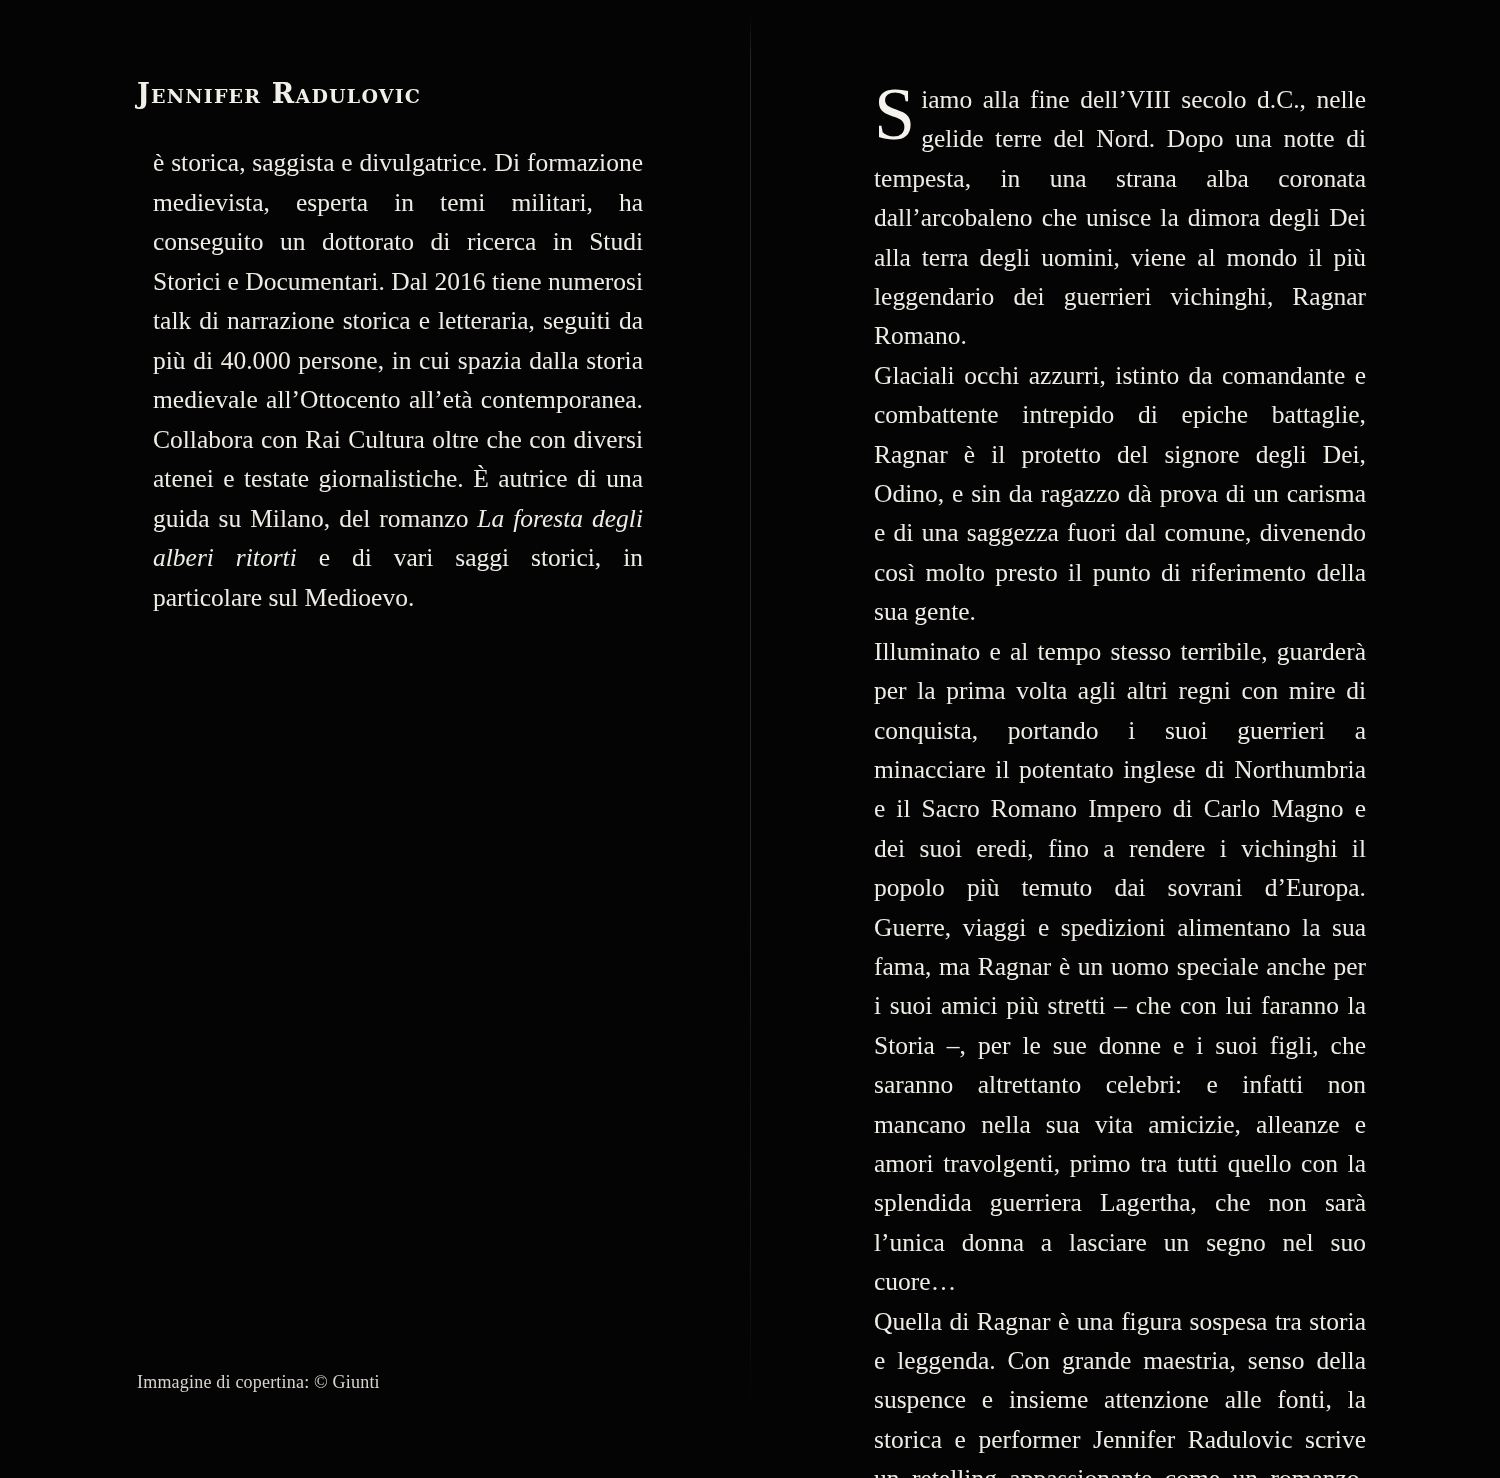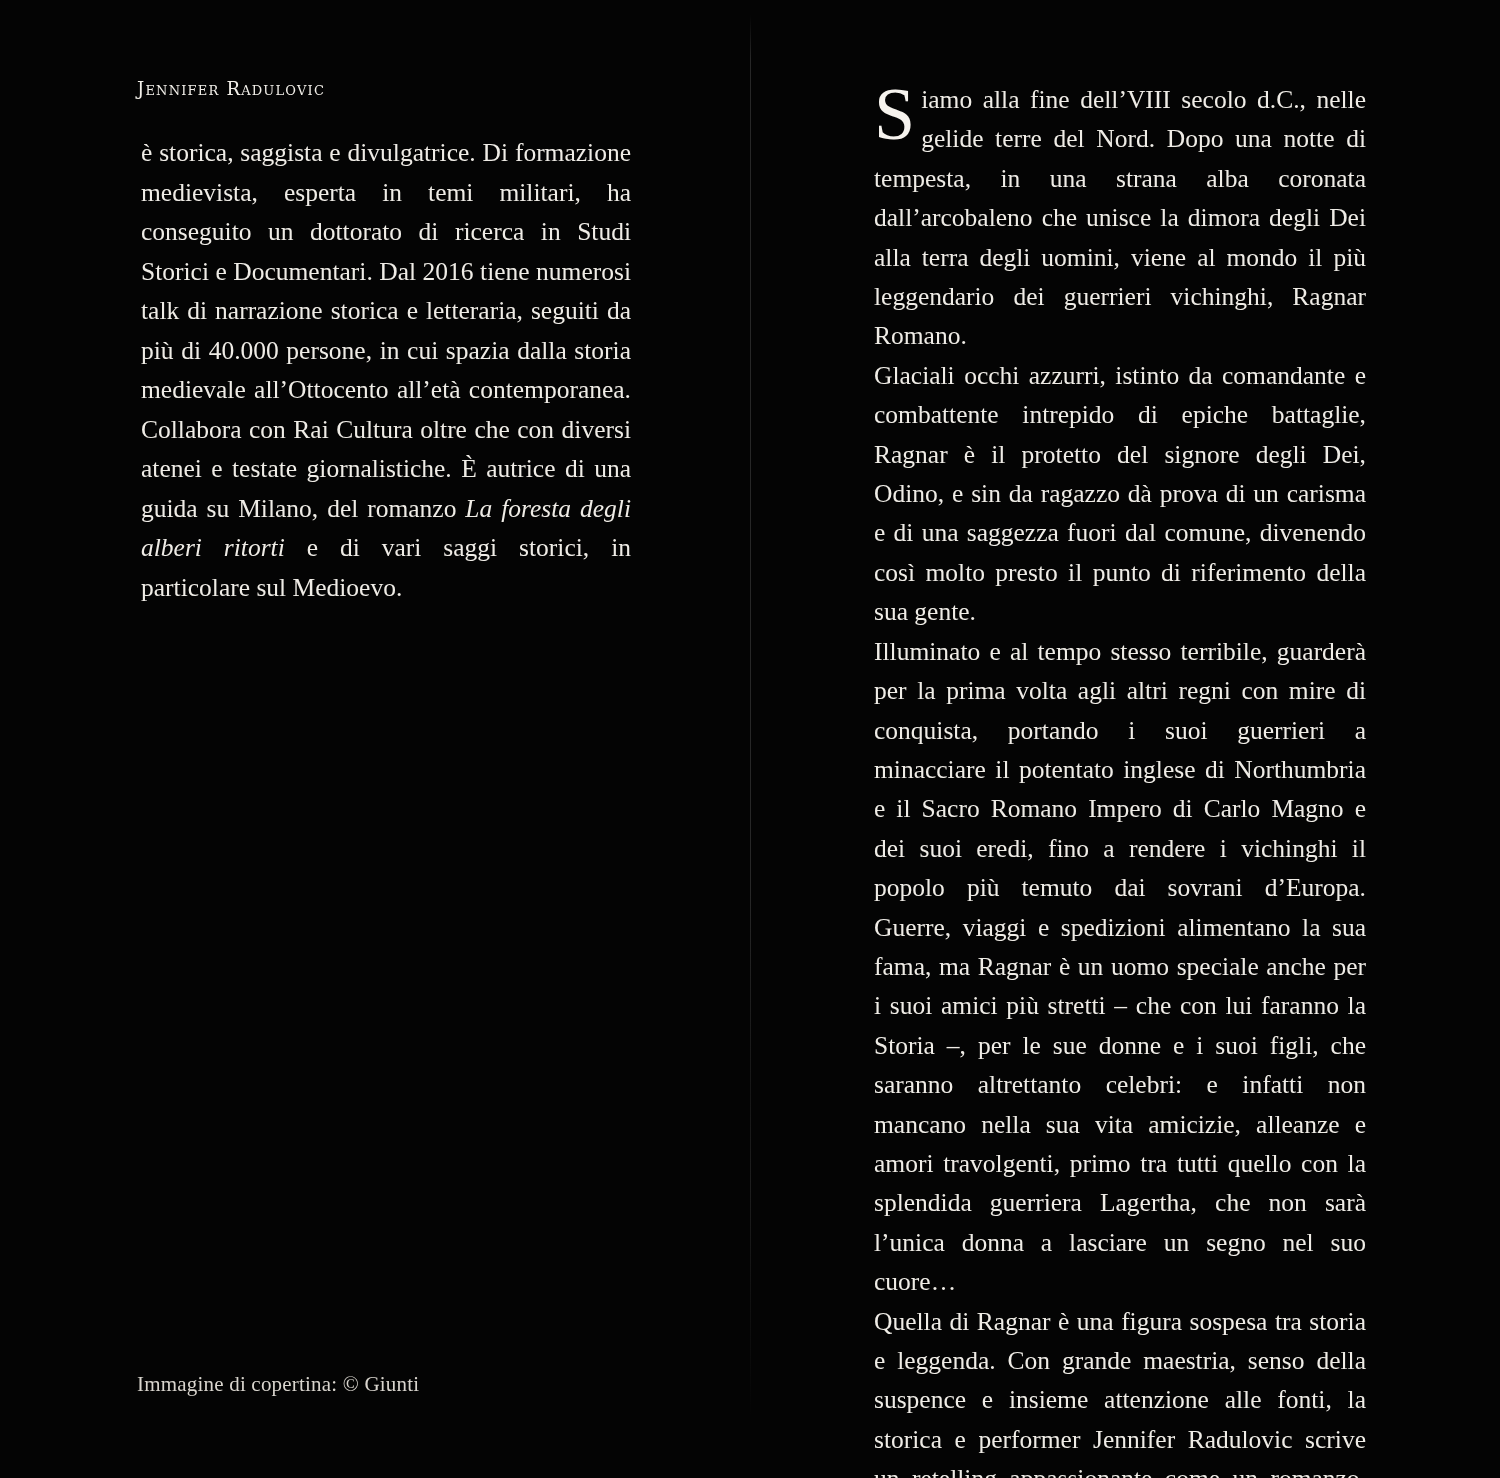--- a/index.html
+++ b/index.html
@@ -42,47 +42,47 @@
   
   .left-panel {
     position: absolute;
     left: 137px;
     top: 78px;
     width: 500px;
   }
 
   .author-name {
     font-family: "DejaVu Serif", serif;
-    font-size: 18px;
+    font-size: 27px;
     letter-spacing: 1.2px;
-    font-weight: 400;
+    font-weight: 700;
     font-variant: small-caps;
     color: #f2efe9;
     margin: 0 0 34px 0;
     white-space: nowrap;
   }
 
   .bio {
     font-size: 25.5px;
     line-height: 39.5px;
     text-align: justify;
     text-justify: inter-word;
     color: #efece6;
-    margin: 4px;
+    margin: 16px;
     width: 490px;
   }
   .bio em {
     font-style: italic;
   }
 
   .credit {
     position: absolute;
     left: 137px;
     top: 1372px;
-    font-size: 21px;
+    font-size: 18px;
     color: #d9d5ce;
     letter-spacing: 0.2px;
   }
 
   
   .right-panel {
     position: absolute;
     left: 874px;
     top: 80px;
     width: 492px;

